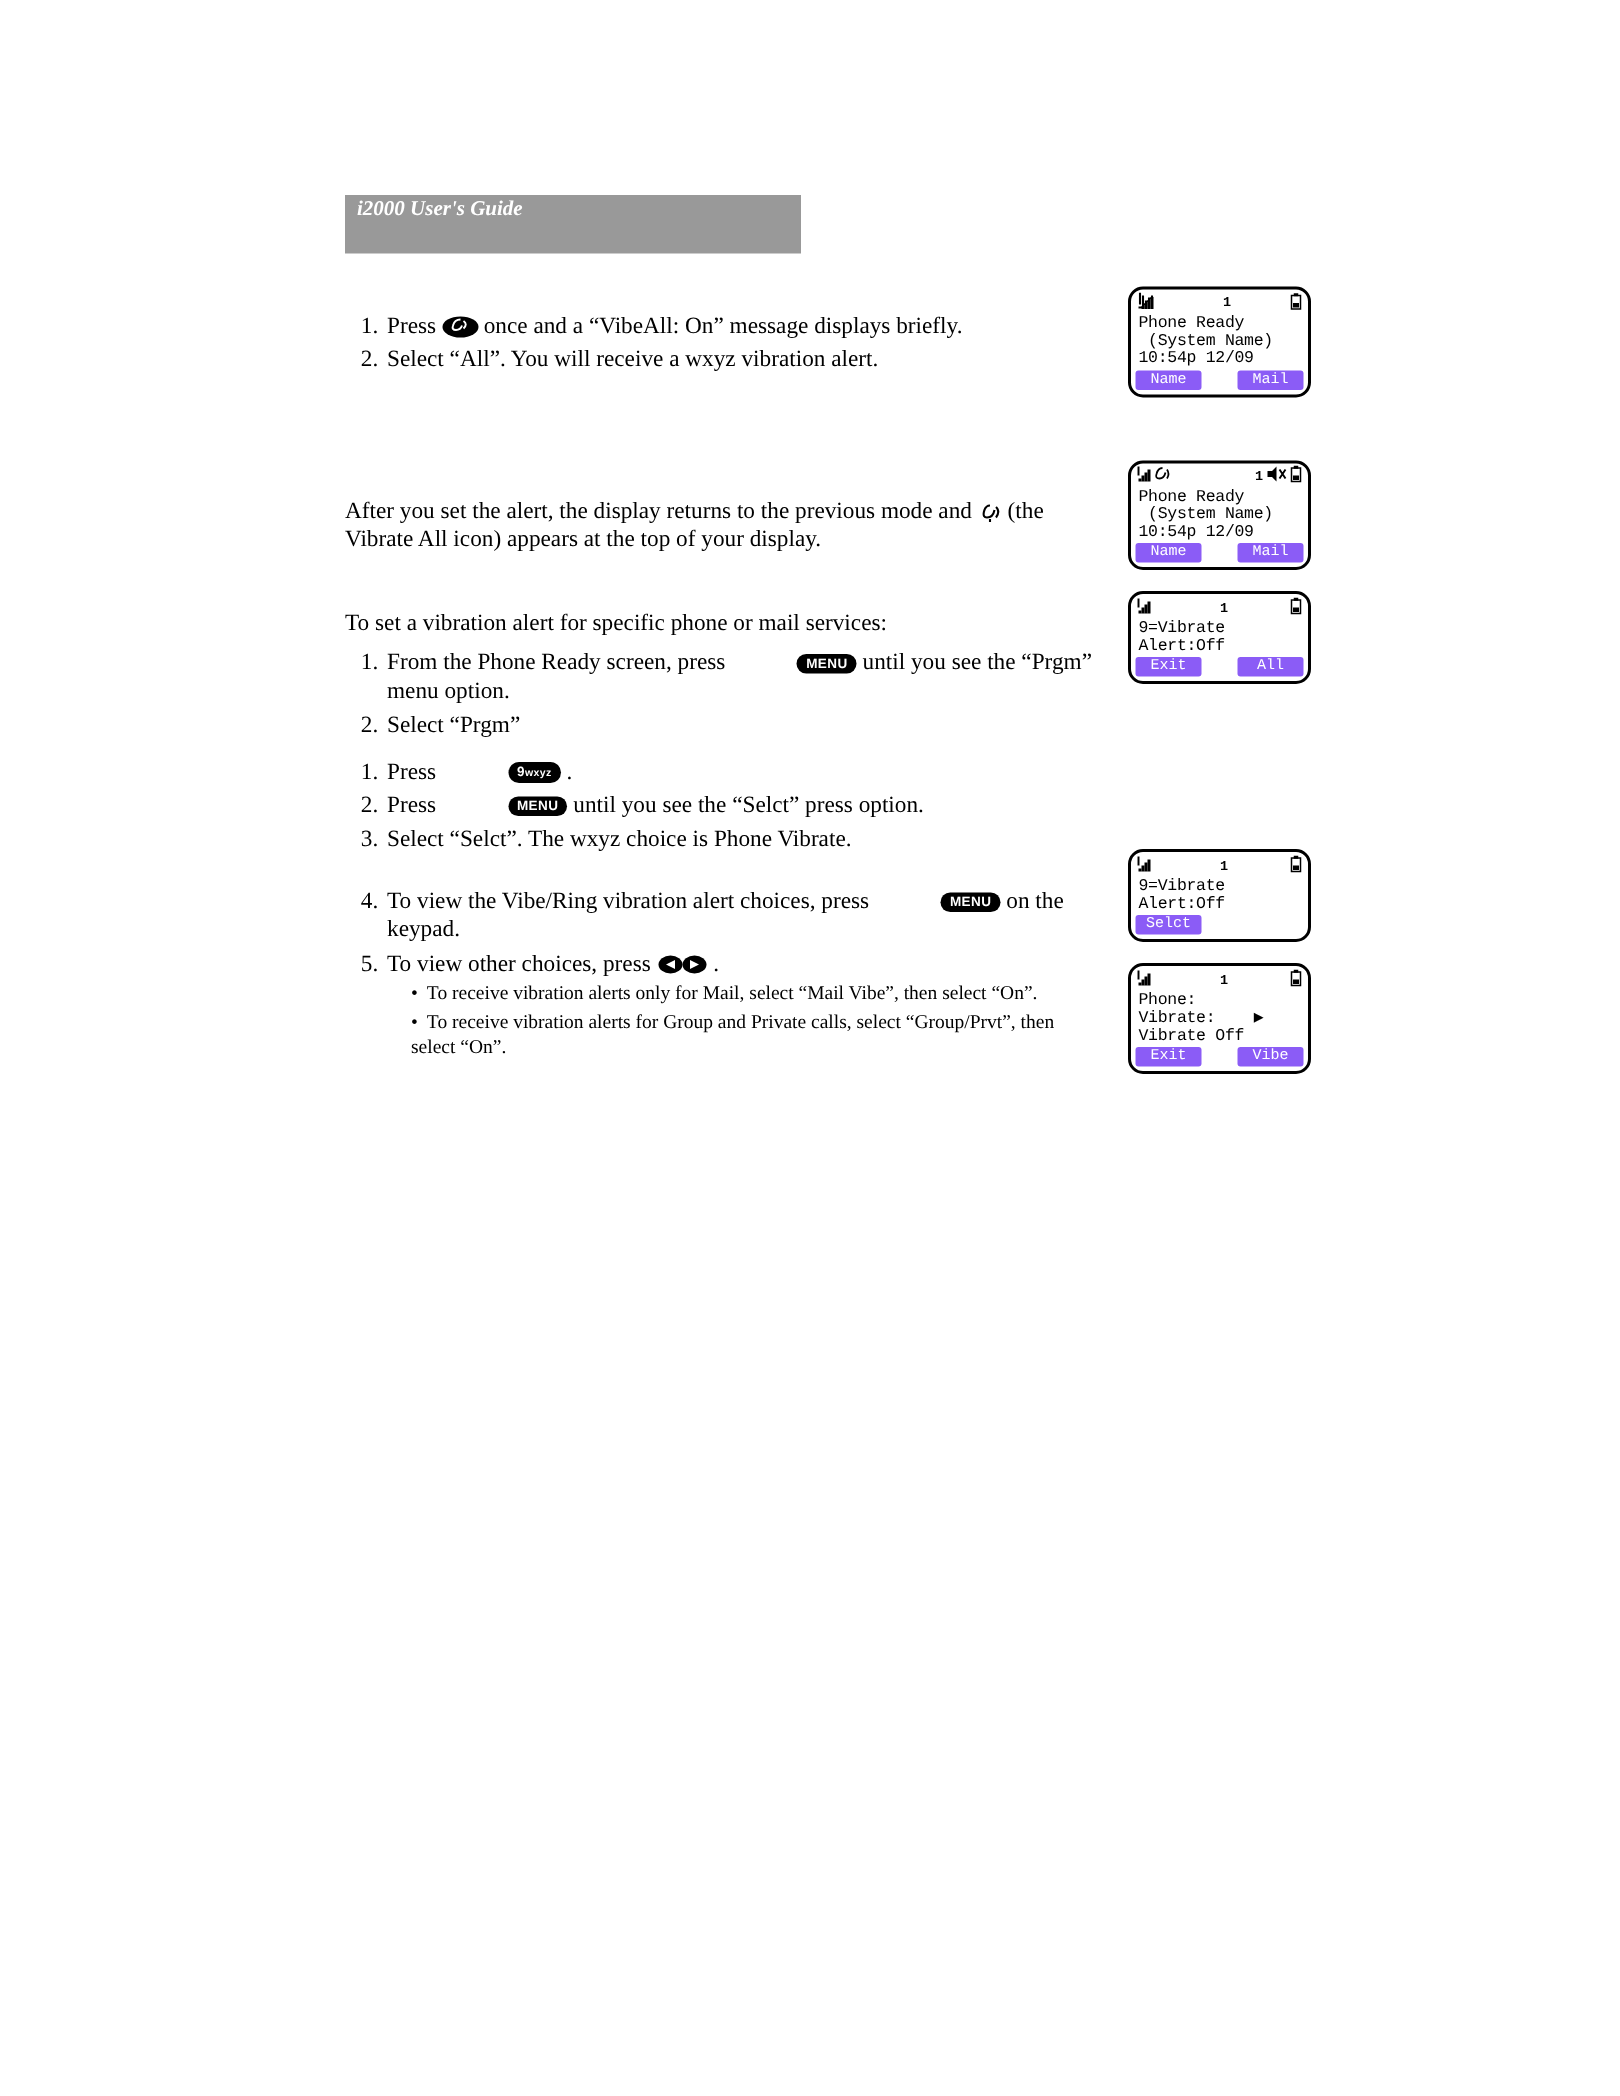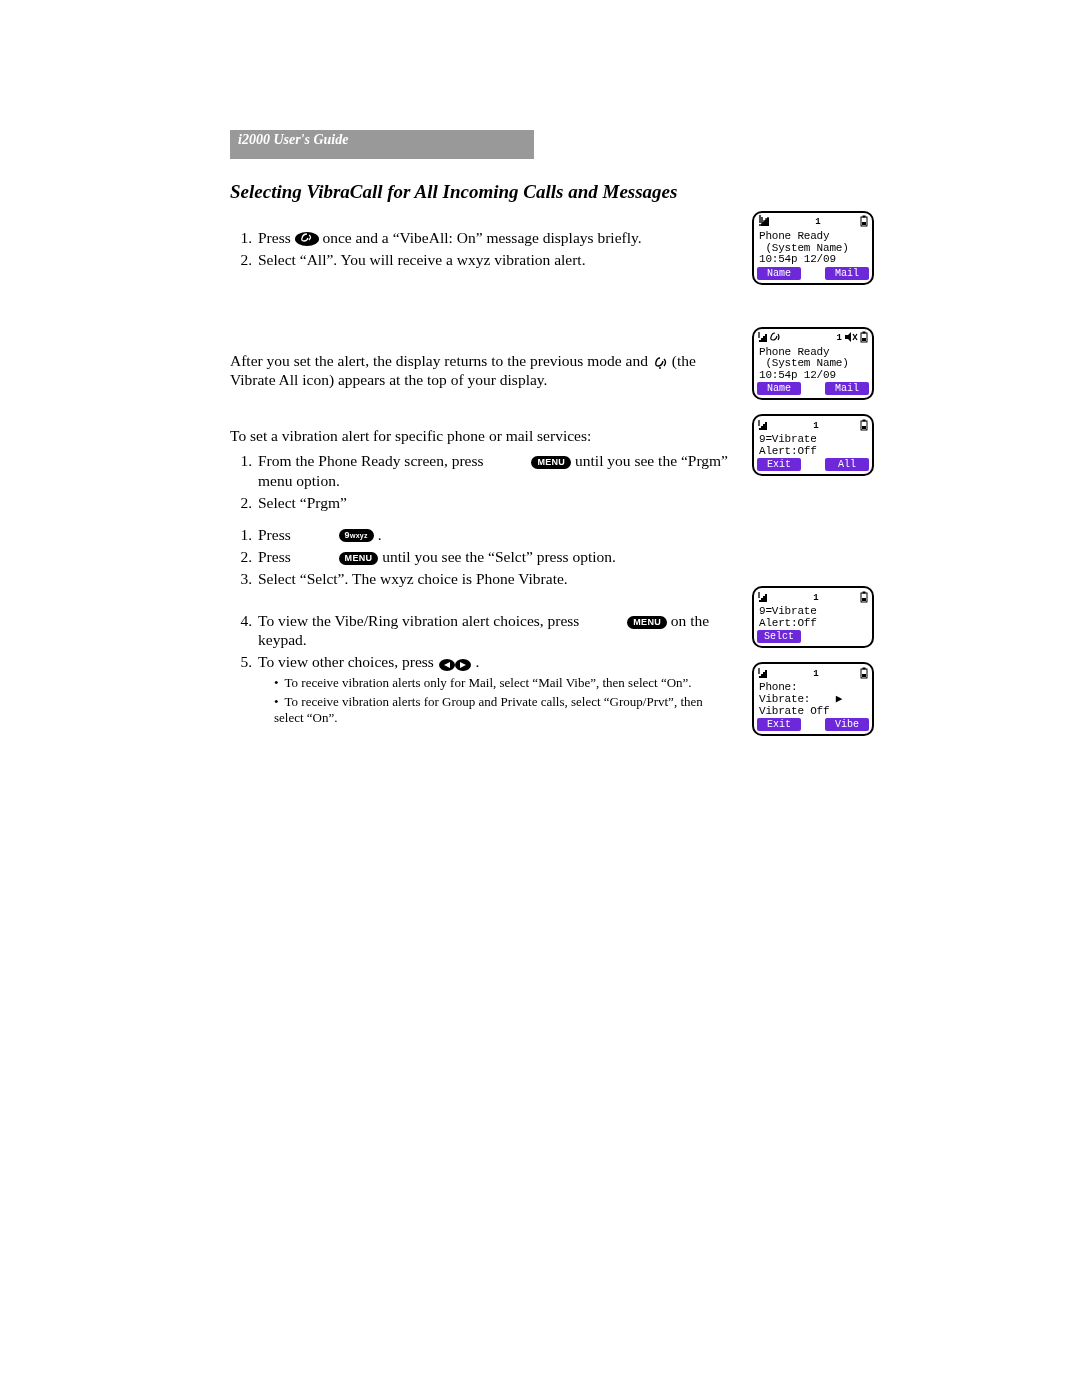--- a/index.html
+++ b/index.html
@@ -11,21 +11,21 @@
   }
   .page {
     width: 1080px;
     height: 1397px;
     position: relative;
     box-sizing: border-box;
     padding: 130px 200px 100px 230px;
   }
   .header-bar {
     background: #999;
-    padding: 2px 8px 11px 8px;
+    padding: 2px 8px 21px 8px;
     width: 288px;
     margin-bottom: 22px;
     font-style: italic;
     font-weight: bold;
     color: #fff;
     font-size: 14px;
   }
   .section-title {
     font-style: italic;
     font-weight: bold;
@@ -106,21 +106,21 @@
     white-space: pre;
     letter-spacing: -0.2px;
   }
   .softkeys {
     display: flex;
     justify-content: space-between;
     gap: 6px;
     margin-top: 1px;
   }
   .softkey {
-    background: #6d28d9;
+    background: #8b5cf6;
     color: #fff;
     text-align: center;
     font-size: 10px;
     padding: 0 2px;
     min-width: 40px;
     border-radius: 2px;
     line-height: 13px;
   }
   .softkey.empty {
     background: transparent;
@@ -166,21 +166,20 @@
 </style>
 </head>
 <body>
 
 <div class="page">
 
   <div class="header-bar">
     <span>i2000 User's Guide</span>
   </div>
 
-  <div class="section-title">Selecting VibraCall for All Incoming Calls and Messages</div>
 
 
   <div class="row">
     <div class="left">
       <ol class="steps">
         <li>
           <span>Press </span>
           <span class="key-oval"><svg width="22" height="11" viewBox="0 0 22 11">
                 <path d="M11 2 Q7 2 6 6 Q5 9 8 9 Q11 9 12 6 M13 3 Q16 5 13 8" stroke="#fff" stroke-width="1.3" fill="none"></path>
               </svg></span>

